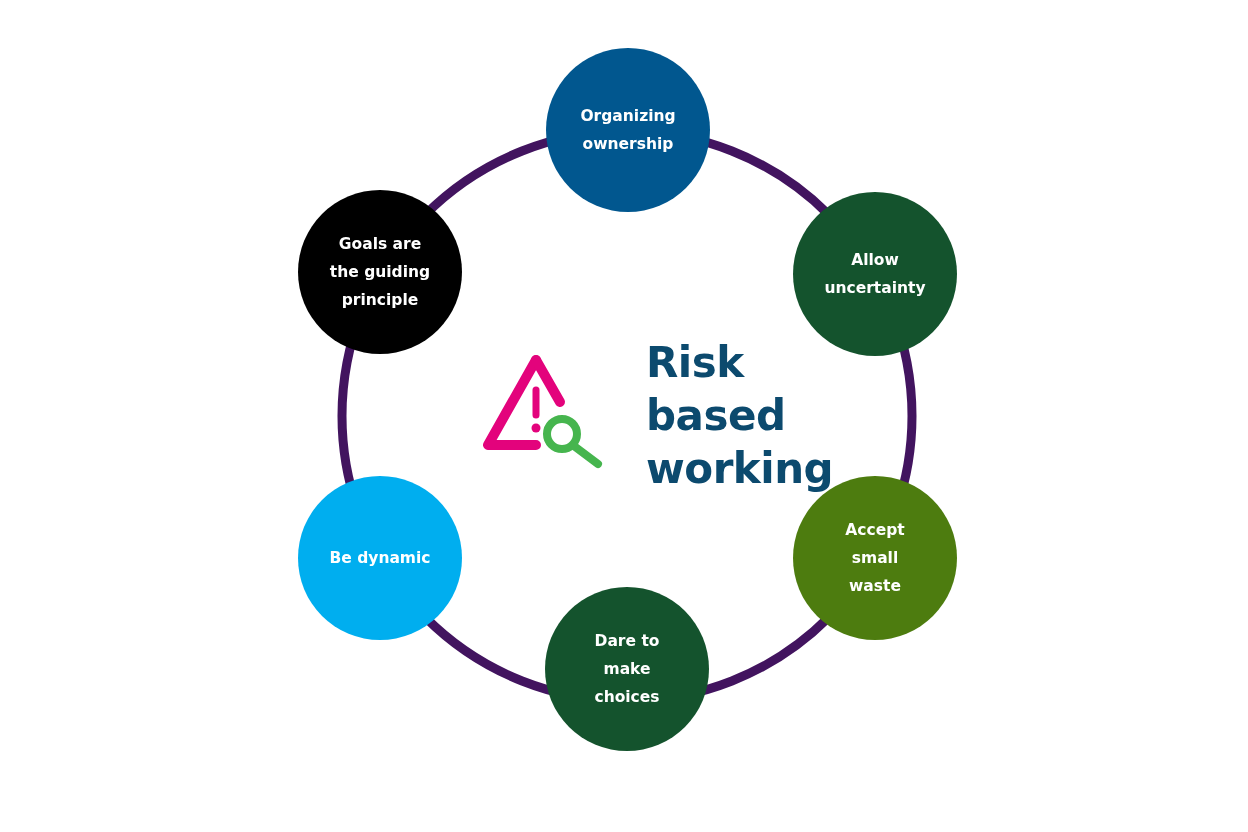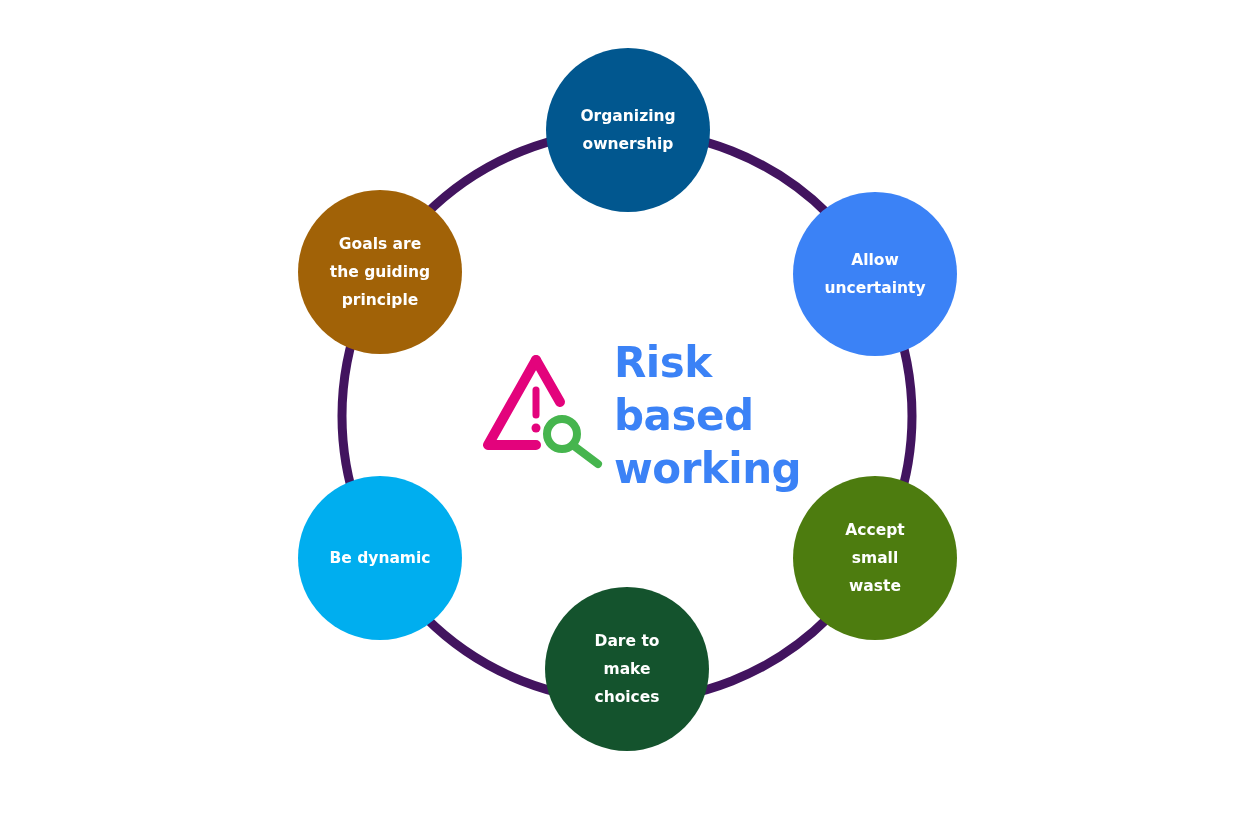--- a/index.html
+++ b/index.html
@@ -20,52 +20,52 @@
 
 <div id="diagram">
   <svg width="1248" height="832" style="position:absolute;left:0;top:0">
     <circle id="ring" cx="627" cy="416" r="285" fill="none" stroke-width="9" stroke="#42145f"></circle>
   </svg>
 
   <div class="node" style="left: 546px; top: 48px; background: rgb(1, 87, 143);">
     <span>Organizing
 ownership</span>
   </div>
-  <div class="node" style="left: 793px; top: 192px; background: #3b82f6;">
+  <div class="node" style="left: 793px; top: 192px; background: #14532d;">
     <span>Allow
 uncertainty</span>
   </div>
   <div class="node" style="left: 793px; top: 476px; background: #4d7c0f;">
     <span>Accept
 small
 waste</span>
   </div>
   <div class="node" style="left: 545px; top: 587px; background: #14532d;">
     <span>Dare to
 make
 choices</span>
   </div>
   <div class="node" style="left: 298px; top: 476px; background: rgb(0, 174, 239); align-items: center;">
     <span>Be dynamic</span>
   </div>
-  <div class="node" style="left: 298px; top: 190px; background: #a16207;">
+  <div class="node" style="left: 298px; top: 190px; background: #000000;">
     <span>Goals are
 the guiding
 principle</span>
   </div>
 
   <svg id="icon" viewBox="0 0 130 122">
     <g>
       <path id="tri" d="M58 10 L10 95 L58 95" fill="none" stroke-width="10" stroke-linejoin="round" stroke-linecap="round" stroke="#e3037c"></path>
       <path id="tri2" d="M58 10 L82 52" fill="none" stroke-width="10" stroke-linecap="round" stroke="#e3037c"></path>
       <line id="excl" x1="58" y1="40" x2="58" y2="65" stroke-width="7" stroke-linecap="round" stroke="#e3037c"></line>
       <circle id="dot" cx="58" cy="78" r="4.5" fill="#e3037c"></circle>
     </g>
     <g>
       <circle id="lens" cx="84" cy="84" r="15" fill="#ffffff" stroke-width="8" stroke="#46b54e"></circle>
       <line id="handle" x1="96" y1="96" x2="120" y2="114" stroke-width="8" stroke-linecap="round" stroke="#46b54e"></line>
     </g>
   </svg>
 
-  <div id="title" style="color: #3b82f6;">Risk
+  <div id="title" style="color: #0c4a6e; margin-left: 32px;">Risk
 based
 working</div>
 </div>
 
 </body></html>

